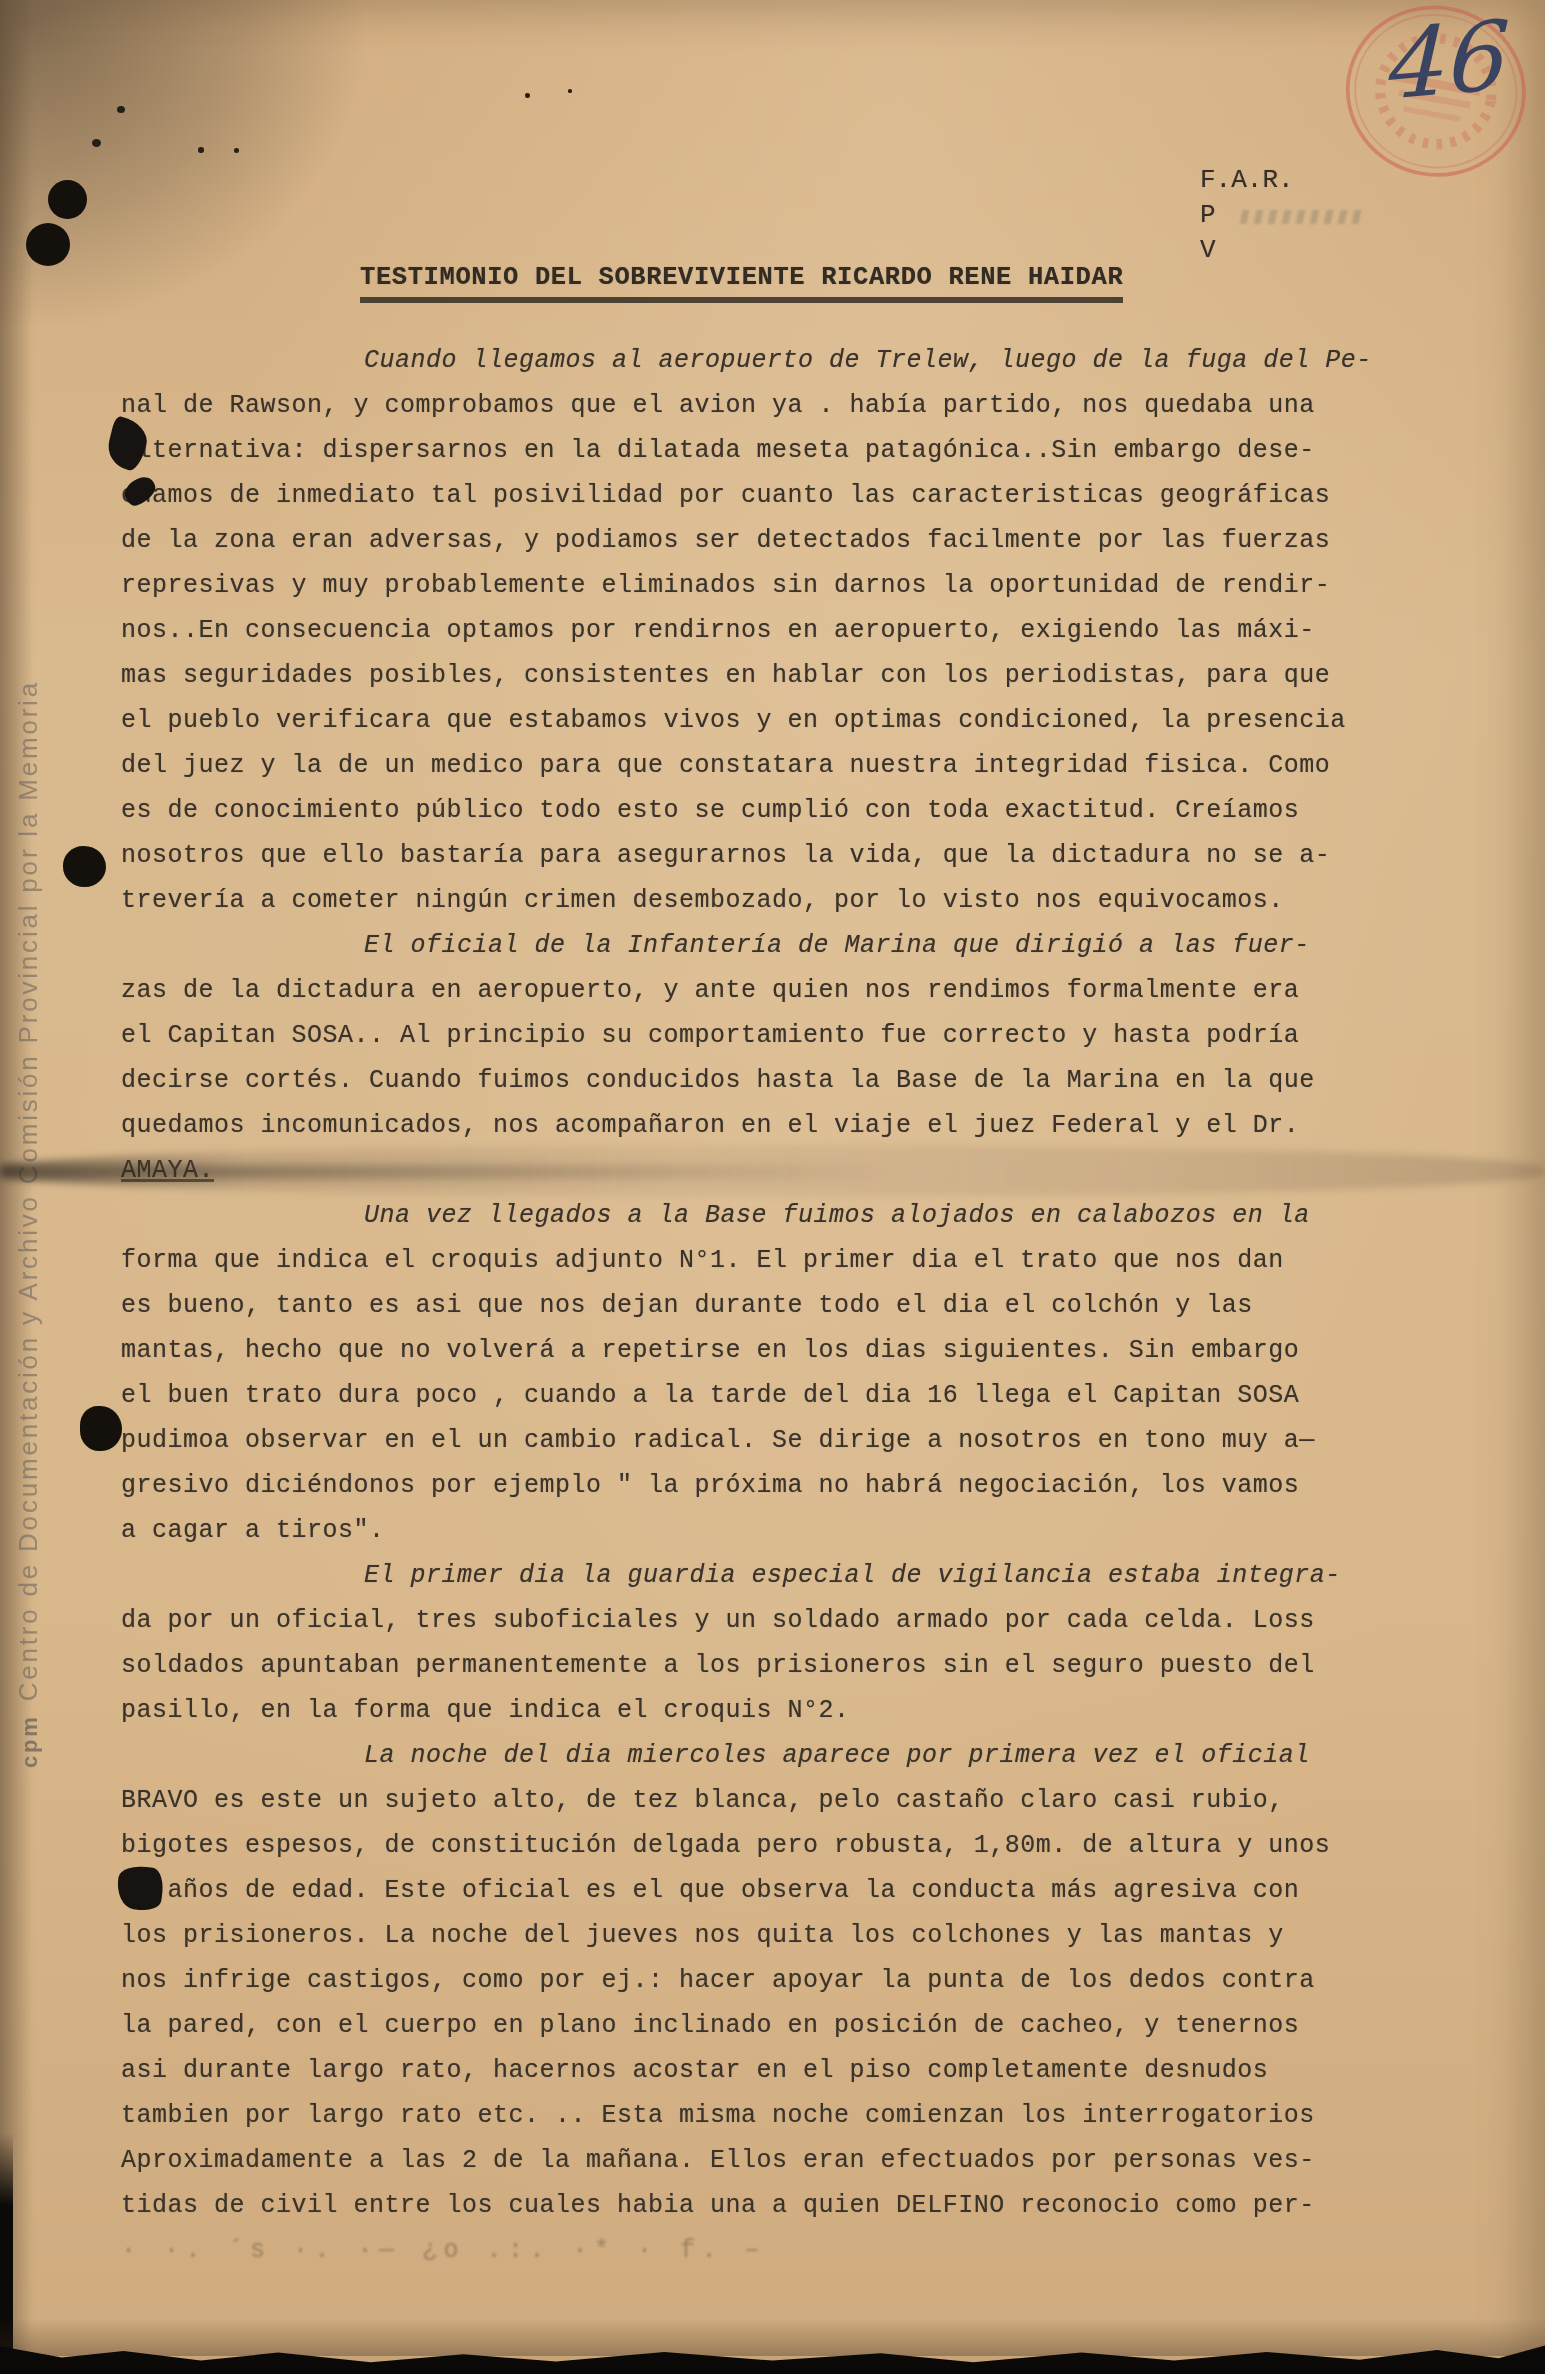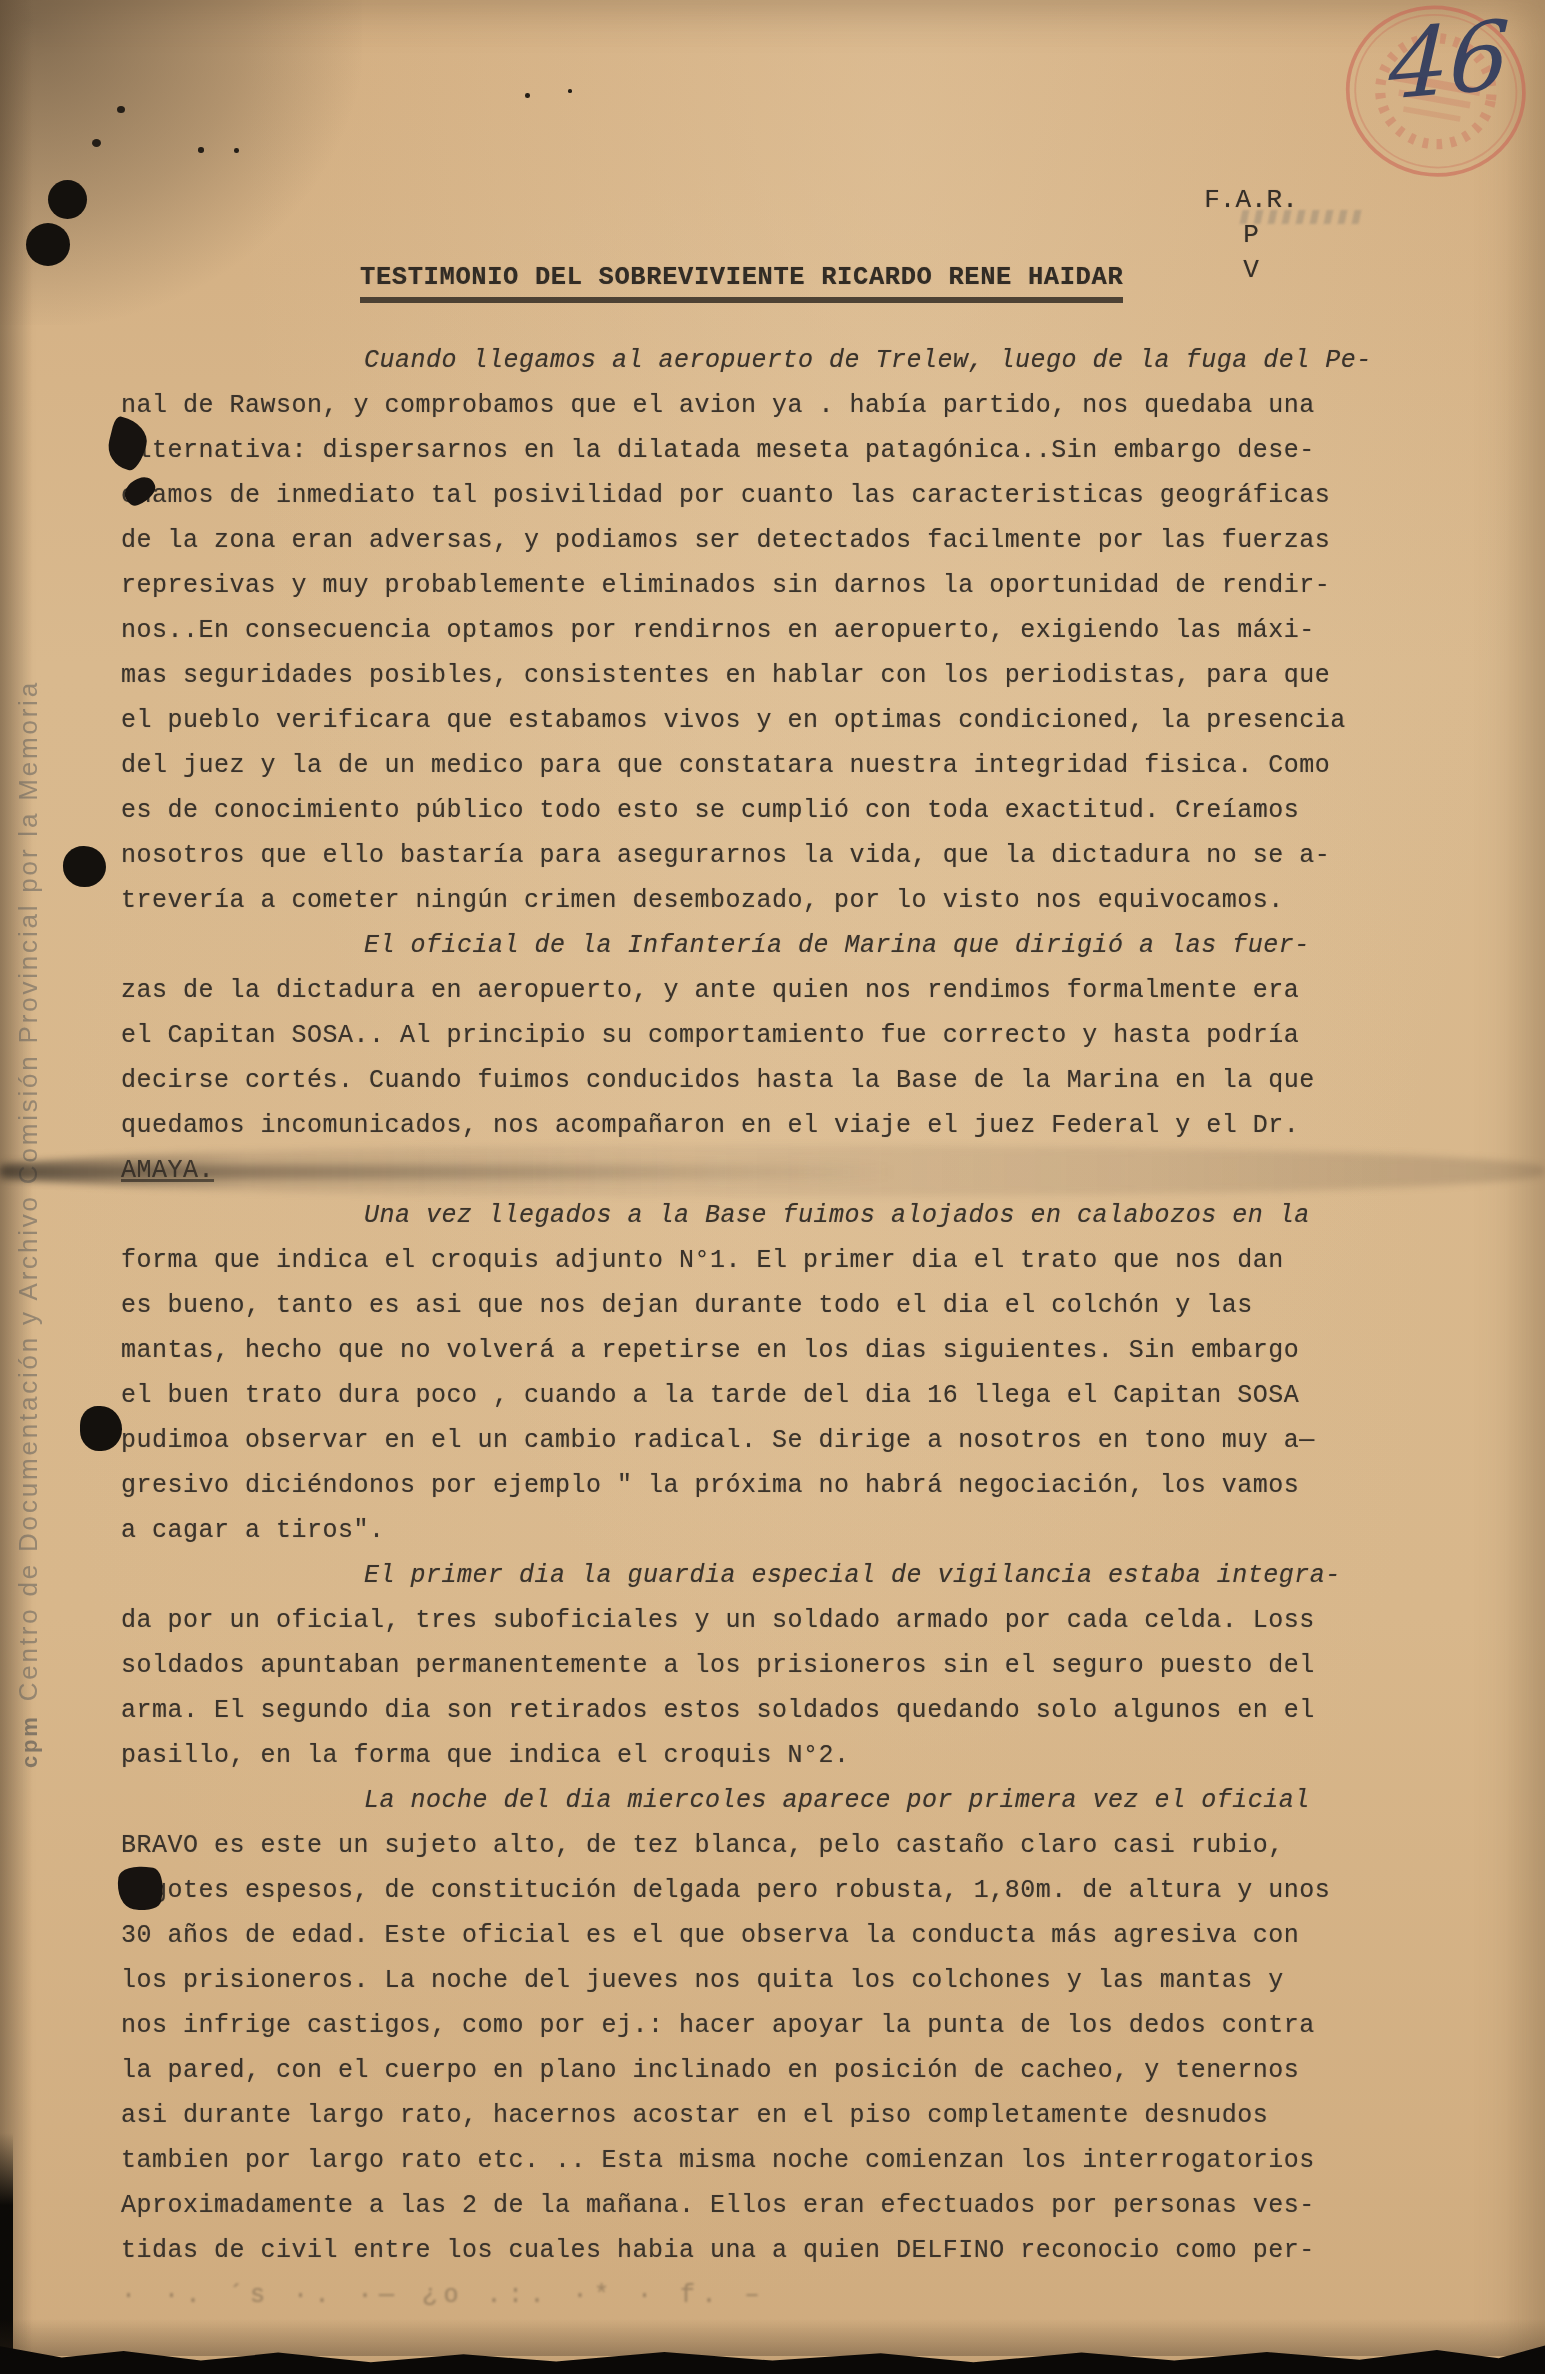--- a/index.html
+++ b/index.html
@@ -48,22 +48,22 @@
   
   .stamp{position:absolute;left:1338px;top:1.9px;width:195px;height:182px;z-index:5;transform:rotate(10deg);}
   .stamp-number{position:absolute;left:1389px;top:13px;z-index:6;
     font-family:"DejaVu Serif",serif;font-style:italic;font-size:95px;
     color:#26355c;opacity:.88;transform:rotate(-5deg) skewX(-7deg);line-height:1;}
   .stamp-ghost{position:absolute;left:1241px;top:210px;width:119px;height:14px;z-index:2;
     background:repeating-linear-gradient(90deg, rgba(125,118,106,.35) 0 7.4px, transparent 7.4px 14px);
     filter:blur(1.1px);transform:skewX(-12deg);}
   
   .classification{position:absolute;left:1200px;top:163px;width:102px;z-index:3;
-    text-align:center;font-size:26px;line-height:35px;color:#352f28;
-    text-shadow:0 0 0.9px rgba(53,47,40,.45);margin-top:20px;}
+    text-align:left;font-size:26px;line-height:35px;color:#352f28;
+    text-shadow:0 0 0.9px rgba(53,47,40,.45);}
   .title-wrap{position:absolute;left:360px;top:263px;z-index:3;}
   .title-wrap span{font-size:25.5px;font-weight:bold;letter-spacing:0.6px;color:#322c25;
     white-space:nowrap;padding-bottom:4.6px;border-bottom:6.5px solid rgba(45,39,32,.82);
     text-shadow:0 0 0.9px rgba(50,44,37,.5);}
   .doc-body{position:absolute;left:121px;top:346px;width:1354px;z-index:3;}
   .line{height:45px;white-space:nowrap;font-size:25px;letter-spacing:0.5px;color:#3a332b;
     text-shadow:0 0 0.9px rgba(58,51,43,.45);}
   .line.indent{padding-left:243px;font-style:italic;}
   .line.underline{text-decoration:underline;text-decoration-thickness:2.8px;text-decoration-color:rgba(55,48,40,.6);}
   .line.faint{opacity:.33;filter:blur(1px);letter-spacing:6.5px;}
@@ -142,21 +142,20 @@
       <div class="line">forma que indica el croquis adjunto N°1. El primer dia el trato que nos dan</div>
       <div class="line">es bueno, tanto es asi que nos dejan durante todo el dia el colchón y las</div>
       <div class="line">mantas, hecho que no volverá a repetirse en los dias siguientes. Sin embargo</div>
       <div class="line">el buen trato dura poco , cuando a la tarde del dia 16 llega el Capitan SOSA</div>
       <div class="line">pudimoa observar en el un cambio radical. Se dirige a nosotros en tono muy a—</div>
       <div class="line">gresivo diciéndonos por ejemplo " la próxima no habrá negociación, los vamos</div>
       <div class="line">a cagar a tiros".</div>
       <div class="line indent">El primer dia la guardia especial de vigilancia estaba integra-</div>
       <div class="line">da por un oficial, tres suboficiales y un soldado armado por cada celda. Loss</div>
       <div class="line">soldados apuntaban permanentemente a los prisioneros sin el seguro puesto del</div>
-      <div class="line">arma. El segundo dia son retirados estos soldados quedando solo algunos en el</div>
       <div class="line">pasillo, en la forma que indica el croquis N°2.</div>
       <div class="line indent">La noche del dia miercoles aparece por primera vez el oficial</div>
       <div class="line">BRAVO es este un sujeto alto, de tez blanca, pelo castaño claro casi rubio,</div>
       <div class="line">bigotes espesos, de constitución delgada pero robusta, 1,80m. de altura y unos</div>
       <div class="line">30 años de edad. Este oficial es el que observa la conducta más agresiva con</div>
       <div class="line">los prisioneros. La noche del jueves nos quita los colchones y las mantas y</div>
       <div class="line">nos infrige castigos, como por ej.: hacer apoyar la punta de los dedos contra</div>
       <div class="line">la pared, con el cuerpo en plano inclinado en posición de cacheo, y tenernos</div>
       <div class="line">asi durante largo rato, hacernos acostar en el piso completamente desnudos</div>
       <div class="line">tambien por largo rato etc. .. Esta misma noche comienzan los interrogatorios</div>

